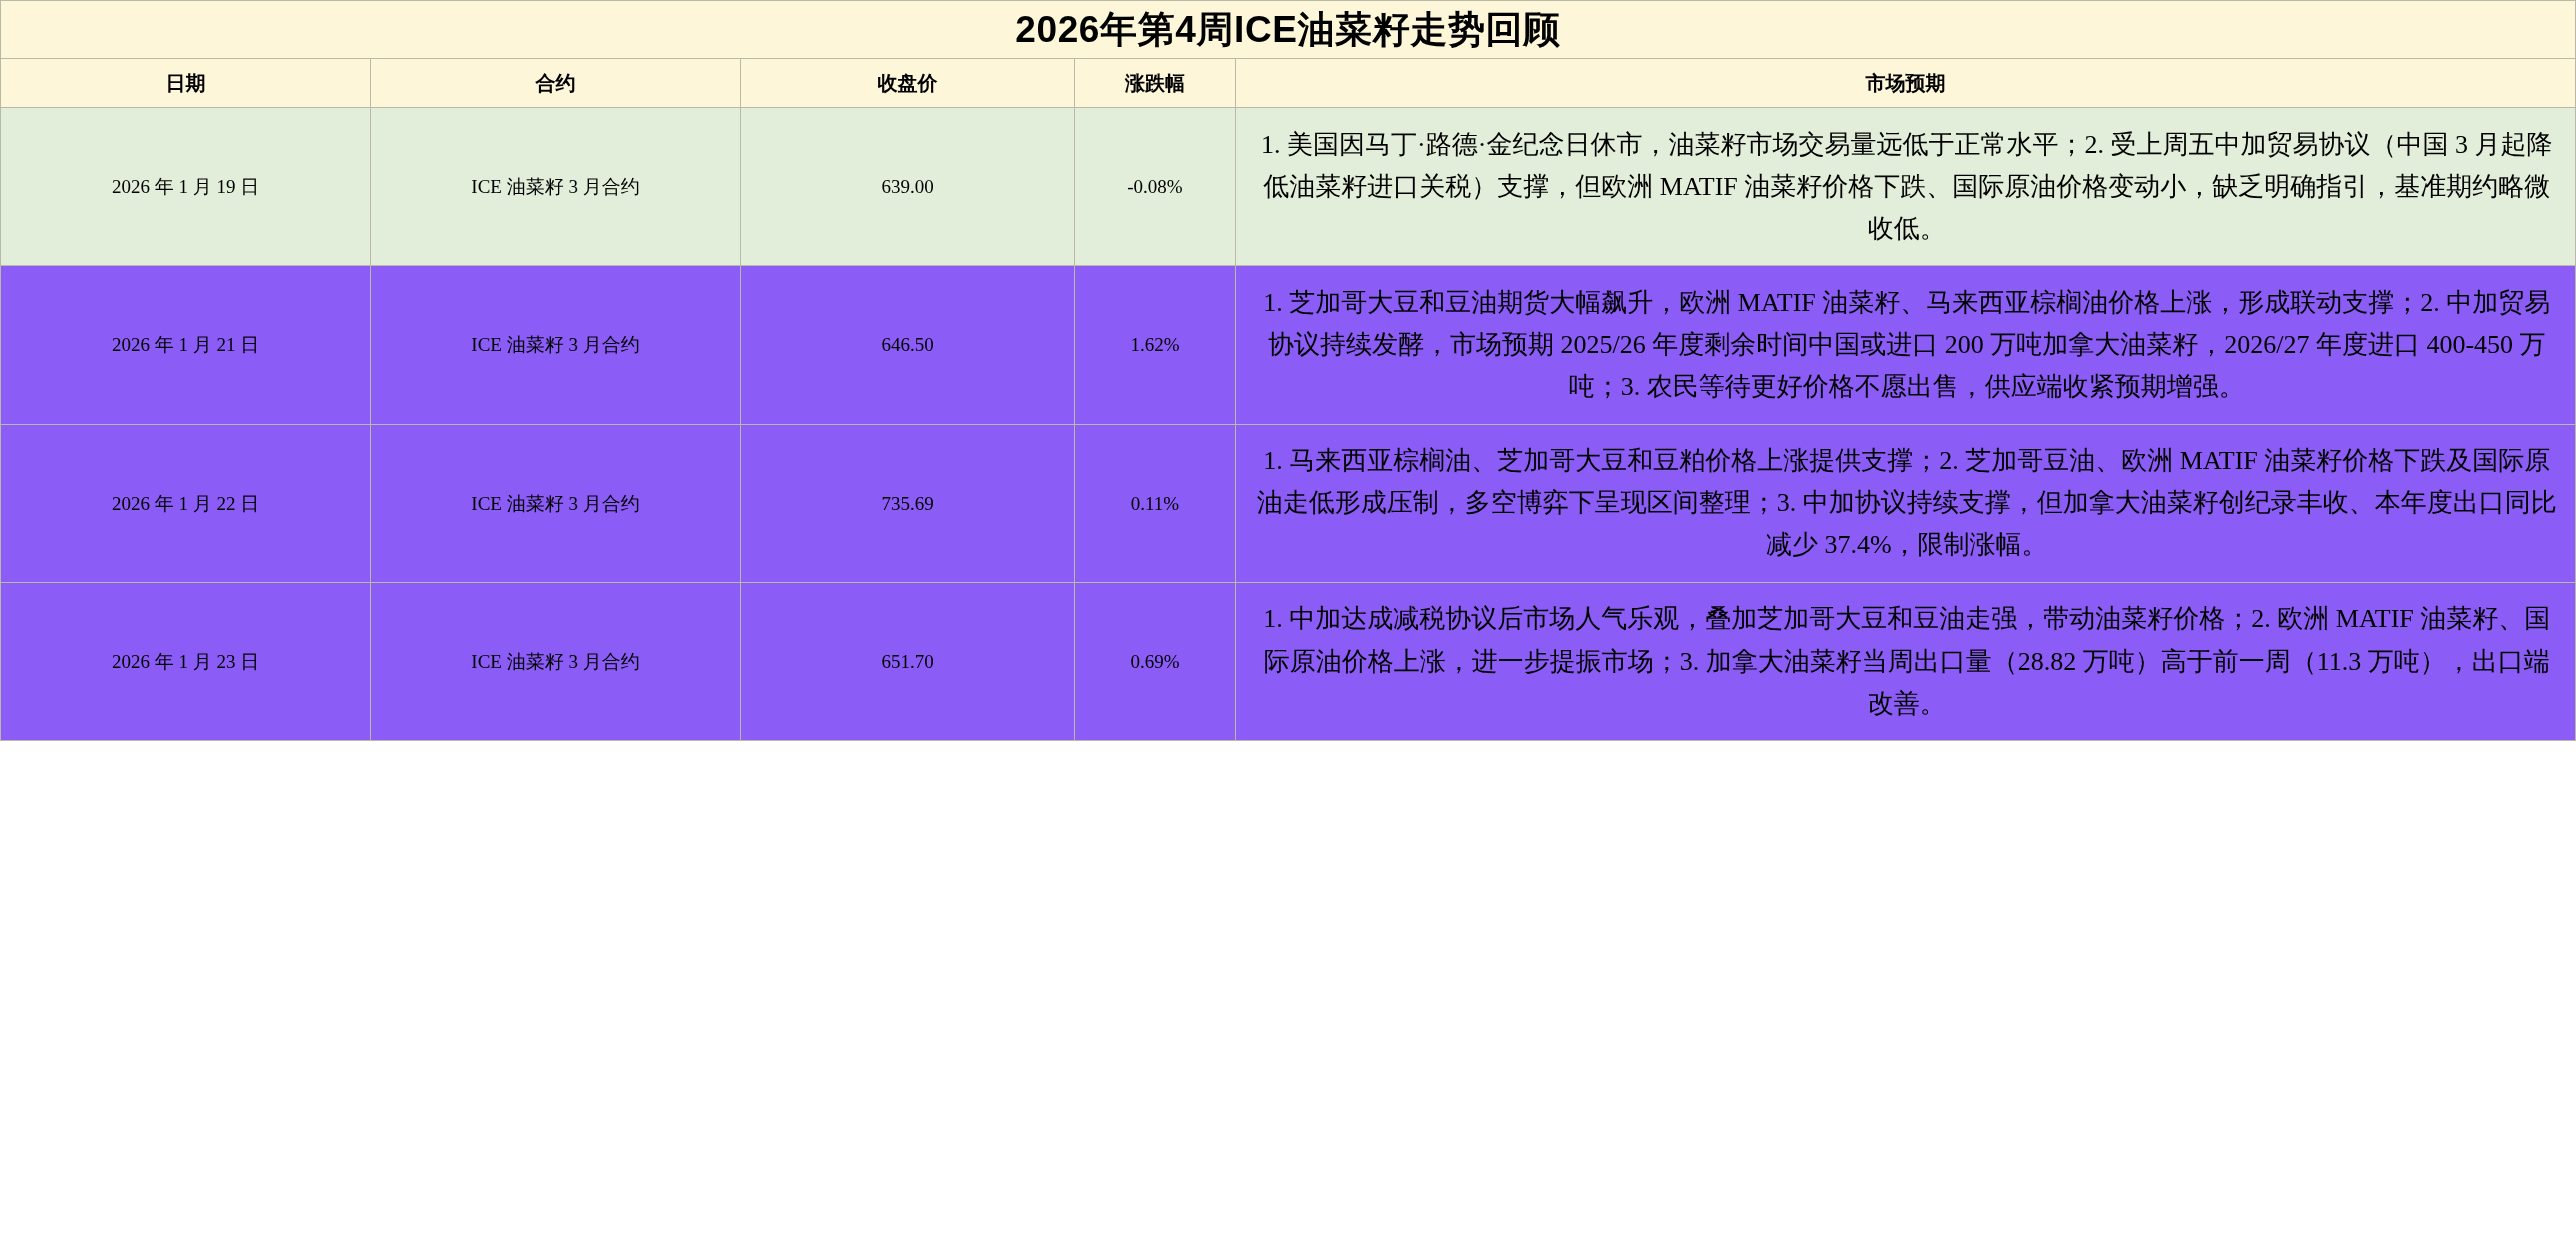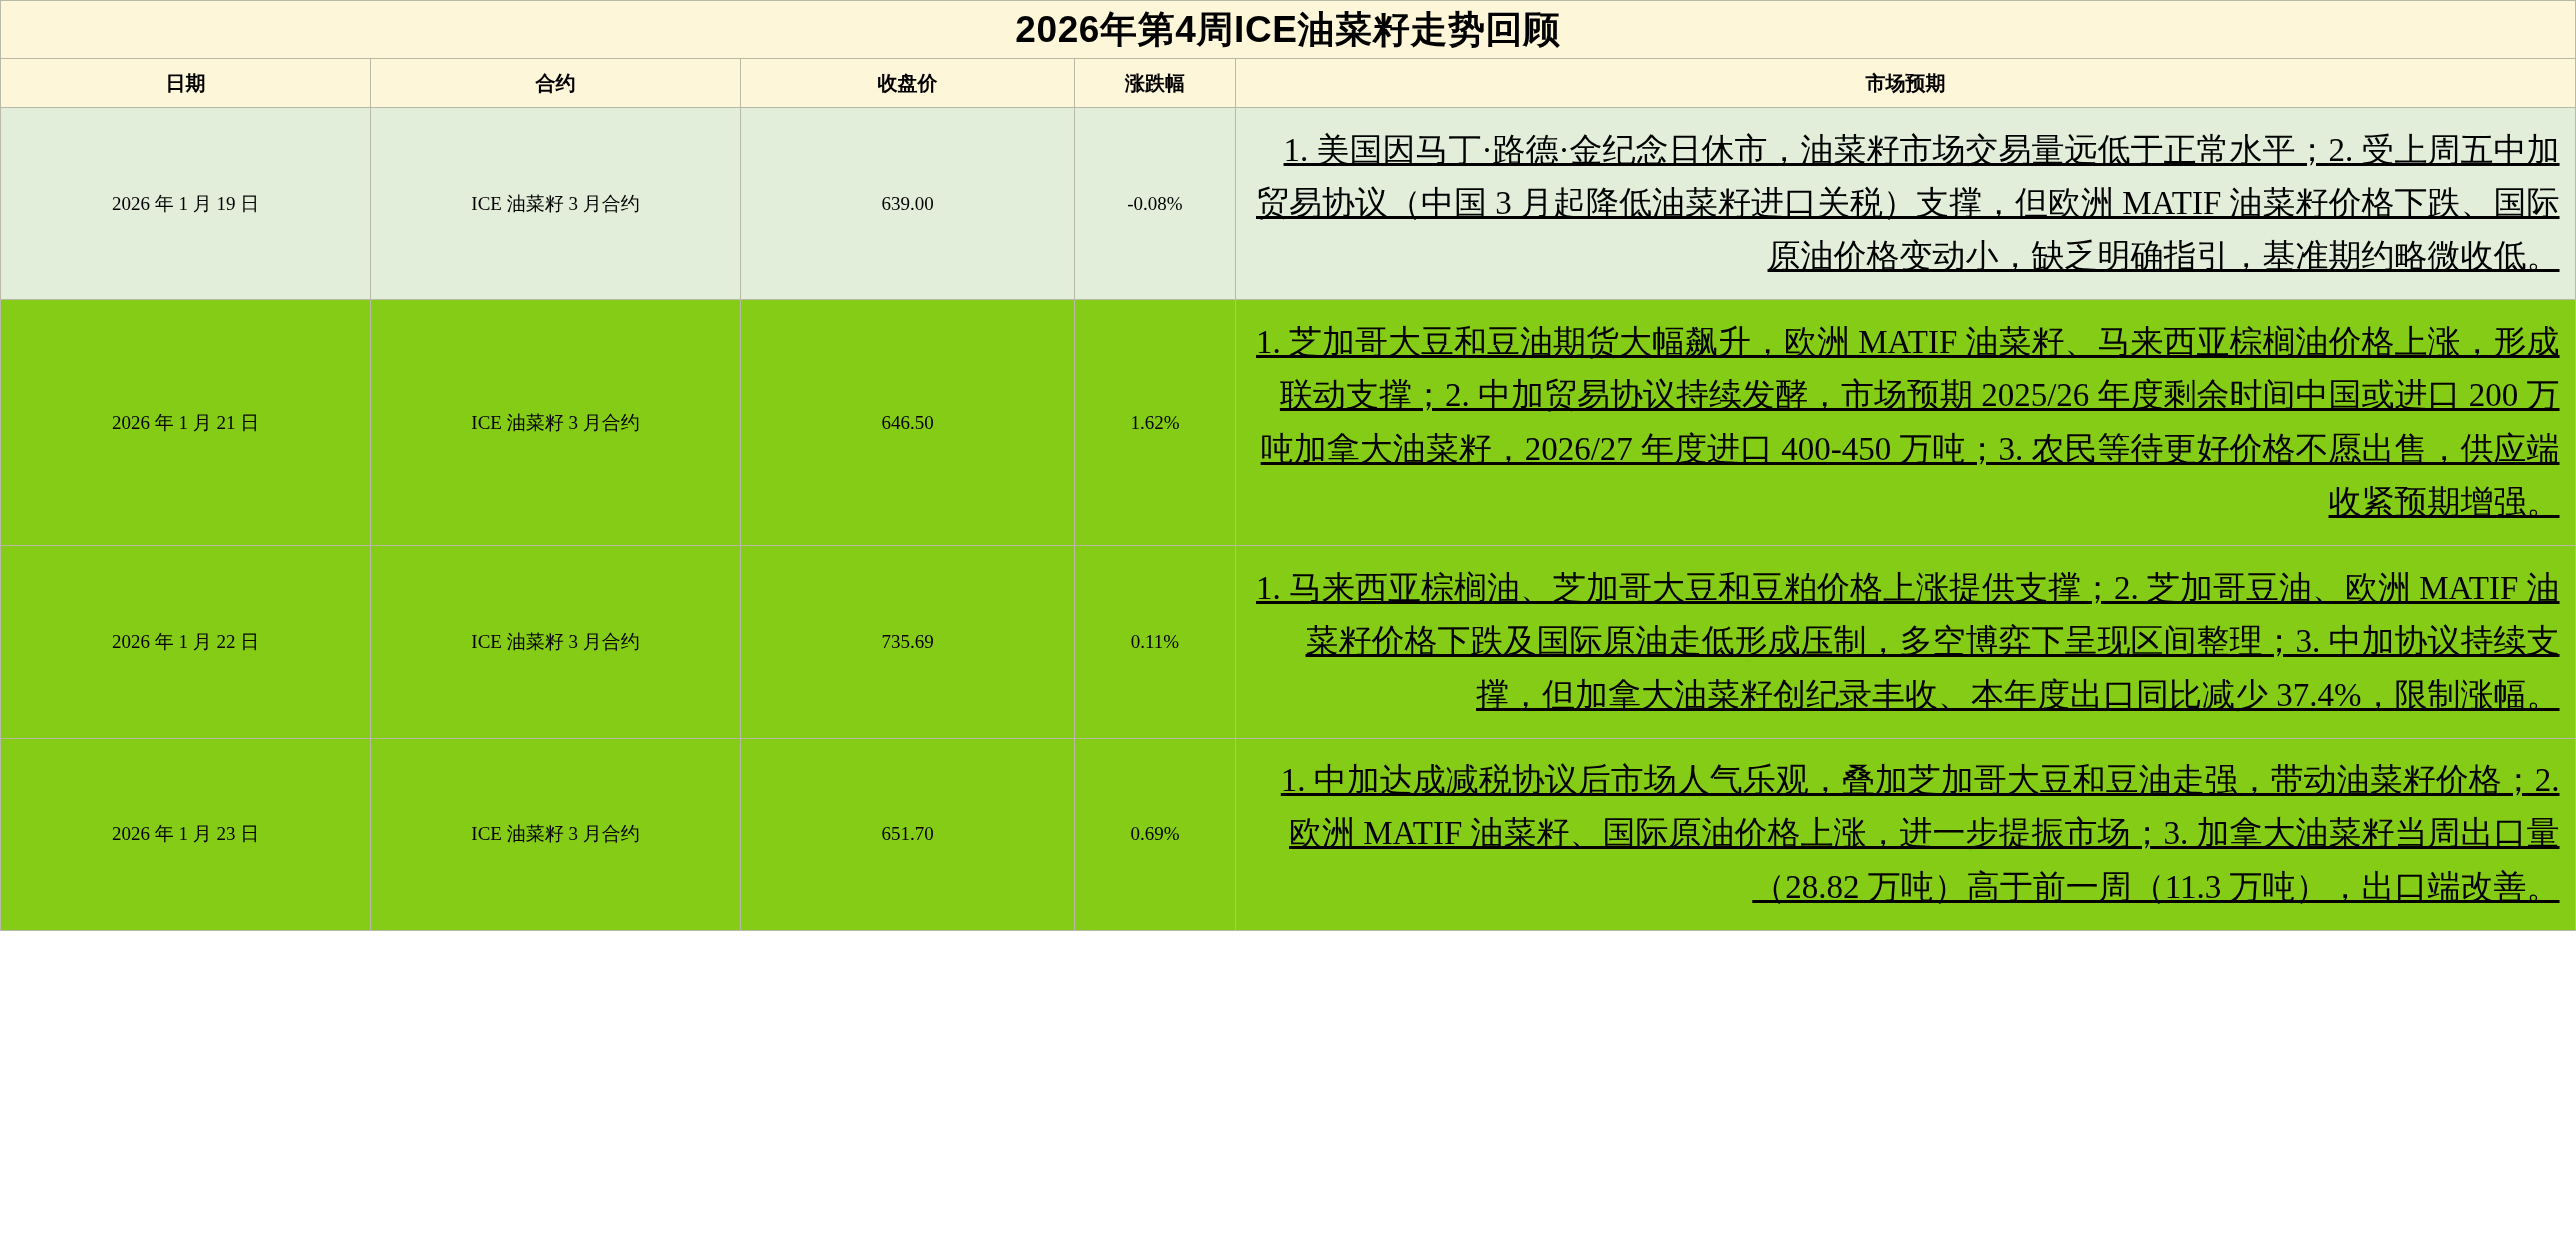--- a/index.html
+++ b/index.html
@@ -48,28 +48,27 @@
   }
   
   td.cell {
     font-size: 19px;
     color: #000000;
     text-align: center;
     padding: 6px 7.2px;
     line-height: 1.45;
   }
   td.cell.reason {
-    text-align: right;
+    text-align: center;
     padding: 15.5px 15.5px 15.5px 18px;
     line-height: 1.62;
-    font-size: 33px;
-    text-decoration: underline;
+    font-size: 26px;
   }
   tr.green td.cell { background: #e2eed9; }
-  tr.pink  td.cell { background: #84cc16; margin-top: 35px; }
+  tr.pink  td.cell { background: #8b5cf6; margin-top: 35px; }
 
   .col-date    { width: 370px; }
   .col-contract{ width: 370px; }
   .col-close   { width: 334px; }
   .col-change  { width: 161px; }
   .col-reason  { width: 1340px; }
 </style>
 </head>
 <body>
 

